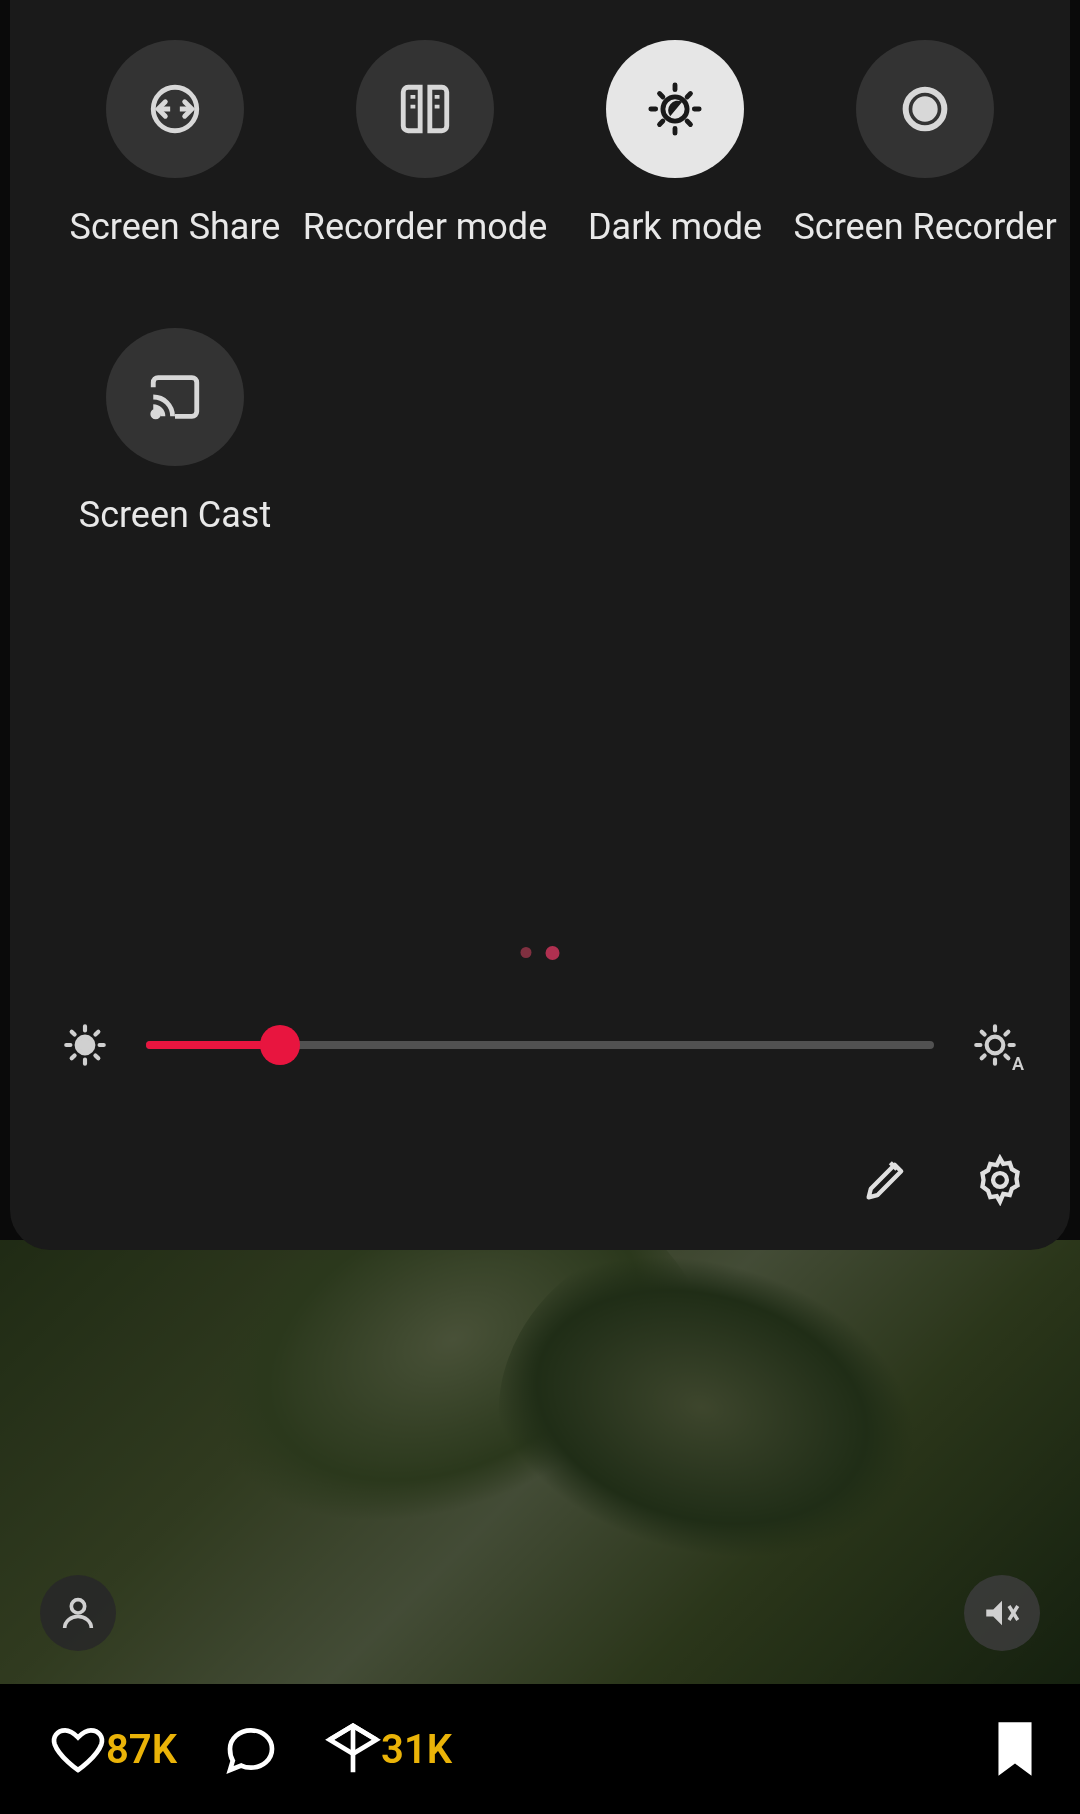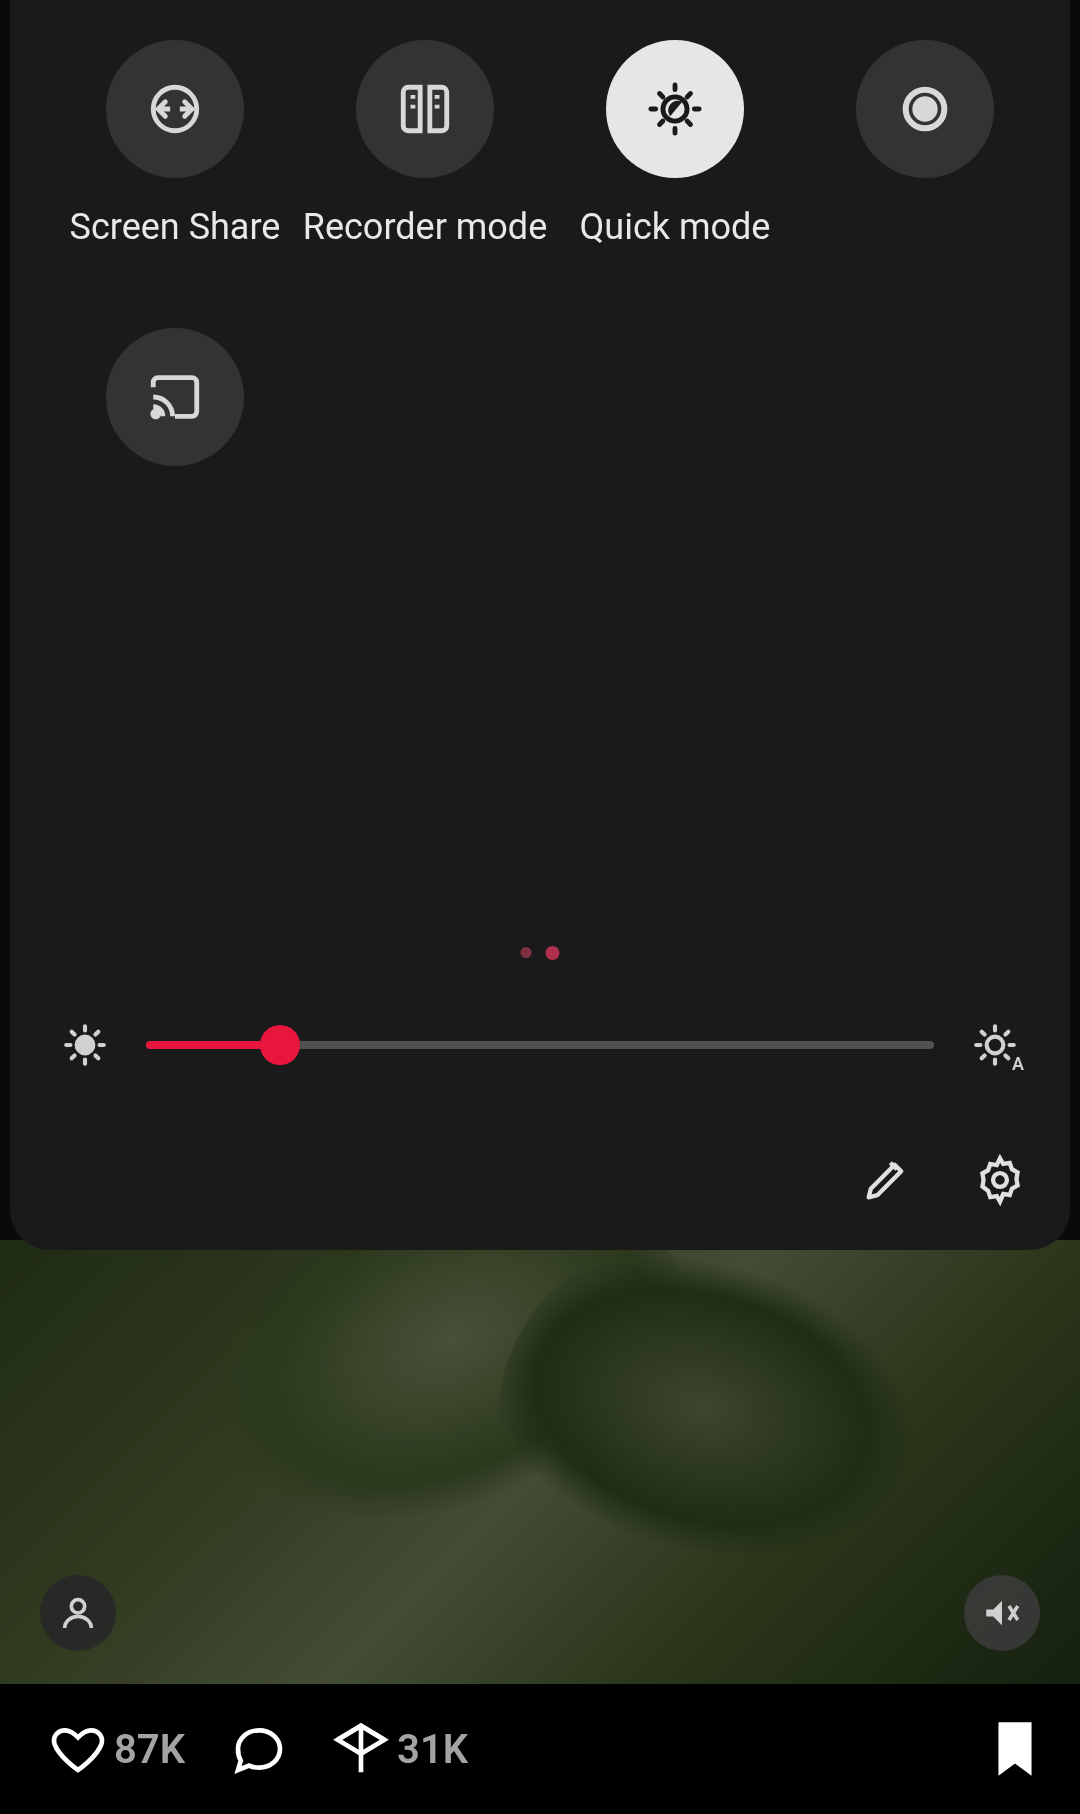--- a/index.html
+++ b/index.html
@@ -84,22 +84,22 @@
     width: 100%;
     height: 130px;
     background: #000;
     display: flex;
     align-items: center;
     padding: 0 40px 0 50px;
   }
   .bottom-item {
     display: flex;
     align-items: center;
-    gap: 8px;
-    color: #a3a3a3;
+    gap: 0;
+    color: #eab308;
     font-size: 40px;
     font-weight: 600;
     margin-right: 46px;
   }
   .bottom-item svg { display: block; }
   .bookmark {
     margin-left: auto;
     margin-right: 0;
   }
   
@@ -303,41 +303,43 @@
       </div>
 
       <div class="tile">
         <div class="tile-circle active">
           <svg width="58" height="58" viewBox="0 0 24 24" fill="none" stroke="currentColor" stroke-width="2">
             <circle cx="12" cy="12" r="5" fill="none"></circle>
             <path d="M15 9a4 4 0 00-5 6" fill="currentColor" stroke="none"></path>
             <path d="M12 2v2M12 20v2M4 12H2M22 12h-2M5.6 5.6l1.4 1.4M17 17l1.4 1.4M5.6 18.4L7 17M17 7l1.4-1.4" stroke-linecap="round"></path>
           </svg>
         </div>
-        <div class="tile-label">Quick mode</div>
+        <div class="tile-label">Dark mode</div>
       </div>
 
 
       <div class="tile">
         <div class="tile-circle">
           <svg width="58" height="58" viewBox="0 0 24 24" fill="none" stroke="currentColor" stroke-width="2.5">
             <circle cx="12" cy="12" r="8"></circle>
             <circle cx="12" cy="12" r="4" fill="currentColor"></circle>
           </svg>
         </div>
+        <div class="tile-label">Screen Recorder</div>
       </div>
 
       <div class="tile">
         <div class="tile-circle">
           <svg width="58" height="58" viewBox="0 0 24 24" fill="none" stroke="currentColor" stroke-width="2">
             <path d="M3 8V6a2 2 0 012-2h14a2 2 0 012 2v12a2 2 0 01-2 2h-7"></path>
             <path d="M3 12a8 8 0 018 8M3 16a4 4 0 014 4"></path>
             <circle cx="4" cy="19" r="1.2" fill="currentColor"></circle>
           </svg>
         </div>
+        <div class="tile-label">Screen Cast</div>
       </div>
 
     </div>
 
     <div class="page-dots">
       <div class="page-dot inactive"></div>
       <div class="page-dot"></div>
     </div>
 
     <div class="brightness-row">

